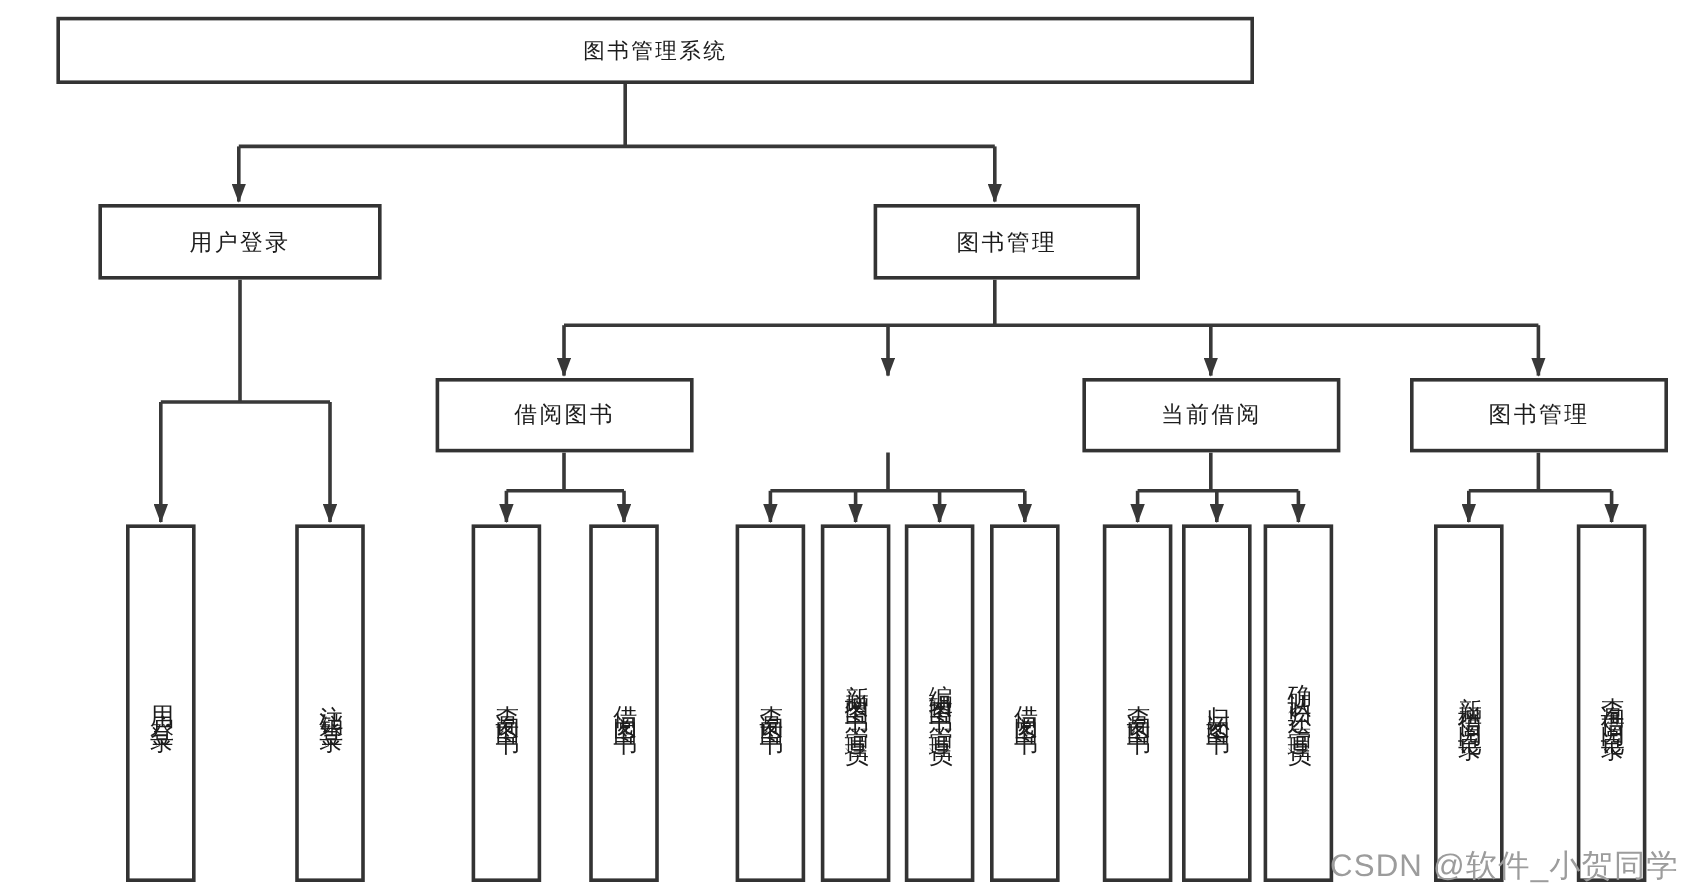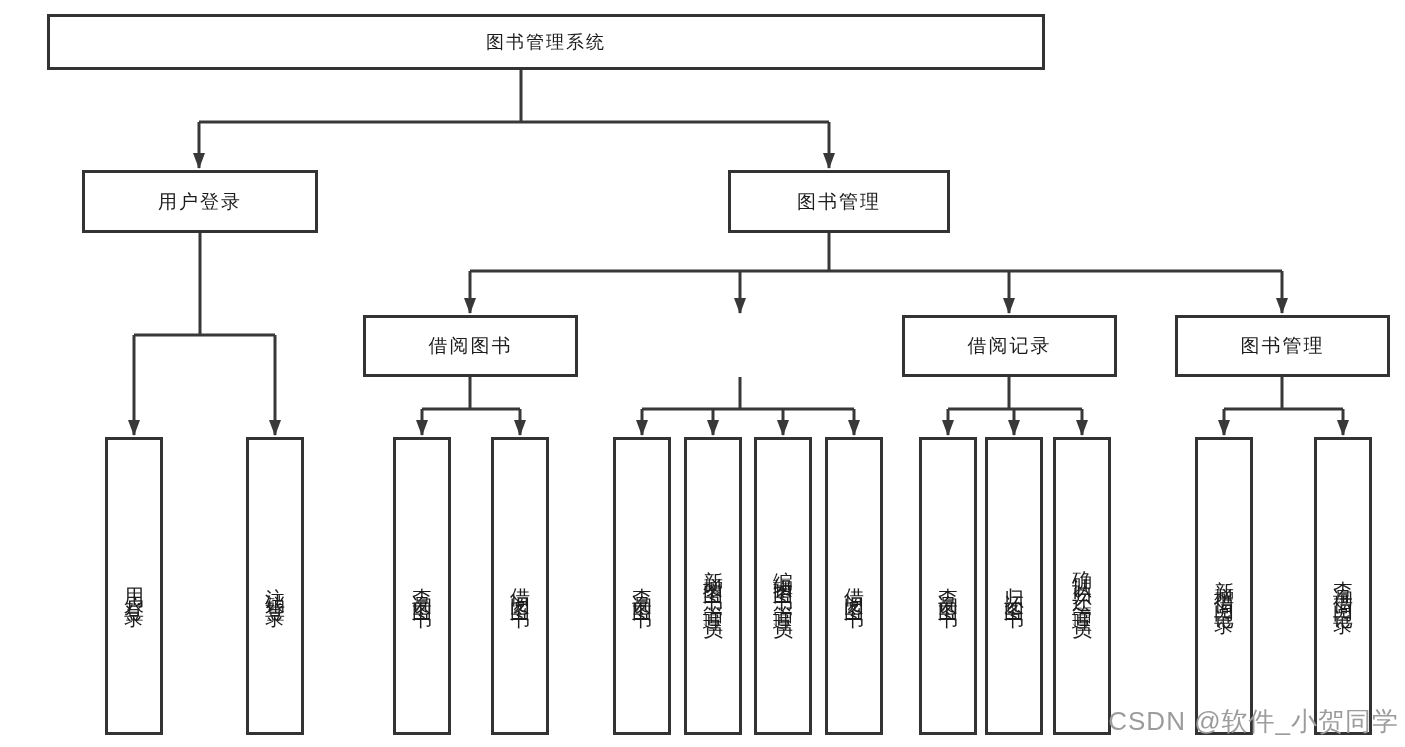--- a/index.html
+++ b/index.html
@@ -77,21 +77,21 @@
     <span>用户登录</span>
   </div>
   <div class="box hbox" style="left:728px;top:170px;width:222px;height:63px;">
     <span>图书管理</span>
   </div>
 
   <div class="box hbox lvl3" style="left:363px;">
     <span>借阅图书</span>
   </div>
   <div class="box hbox lvl3" style="left:902px;">
-    <span>借阅记录</span>
+    <span>当前借阅</span>
   </div>
   <div class="box hbox lvl3" style="left:1175px;">
     <span>图书管理</span>
   </div>
 
   <div class="box vbox leaf" style="left:105px;">
     <span class="vtxt">用户登录</span>
   </div>
   <div class="box vbox leaf" style="left:246px;">
     <span class="vtxt">注销登录</span>

